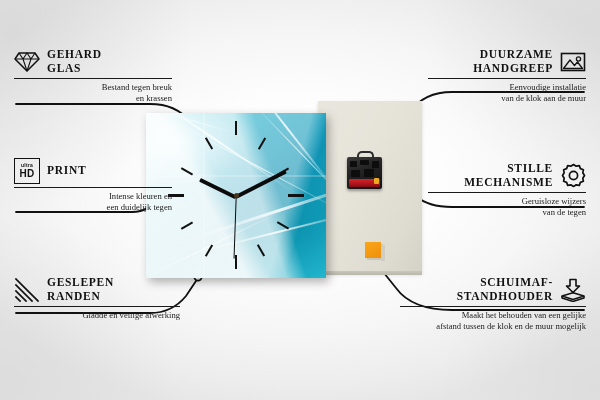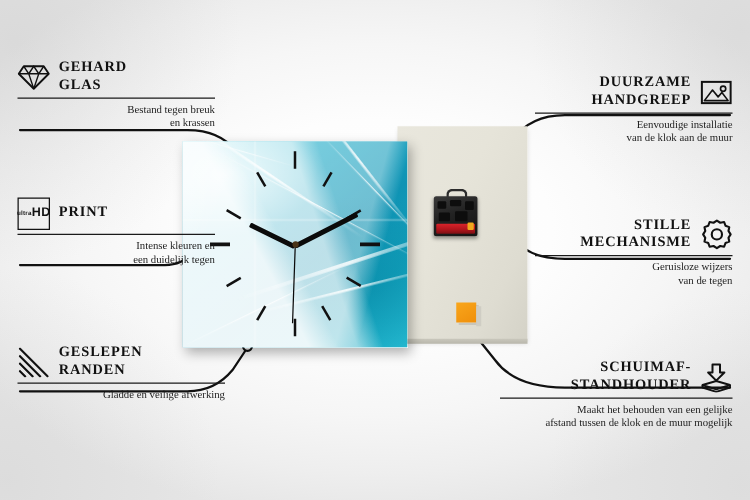--- a/index.html
+++ b/index.html
@@ -190,21 +190,20 @@
     position: absolute;
     width: 158px;
   }
   .feature .head {
     display: flex;
     align-items: center;
     gap: 7px;
   }
   .feature.right .head {
     flex-direction: row-reverse;
-    margin-top: 12px;
   }
   .feature .title {
     font-family: "Liberation Serif", serif;
     font-weight: bold;
     font-size: 11.5px;
     line-height: 13.5px;
     letter-spacing: 0.7px;
     color: #111111;
     text-transform: uppercase;
   }
@@ -242,20 +241,21 @@
   #f-randen    { left: 14px;  top: 276px; width: 166px; }
   #f-handgreep { left: 428px; top: 48px; }
   #f-mechanisme{ left: 428px; top: 162px; }
   #f-standhouder { left: 400px; top: 276px; width: 186px; }
 
   .hd-badge {
     width: 24px;
     height: 24px;
     border: 1.6px solid #111;
     display: flex;
+    flex-direction: column;
     align-items: center;
     justify-content: center;
     line-height: 1;
   }
   .hd-badge .u {
     font-family: "Liberation Sans", sans-serif;
     font-size: 5px;
     font-weight: bold;
     letter-spacing: 0.2px;
   }

